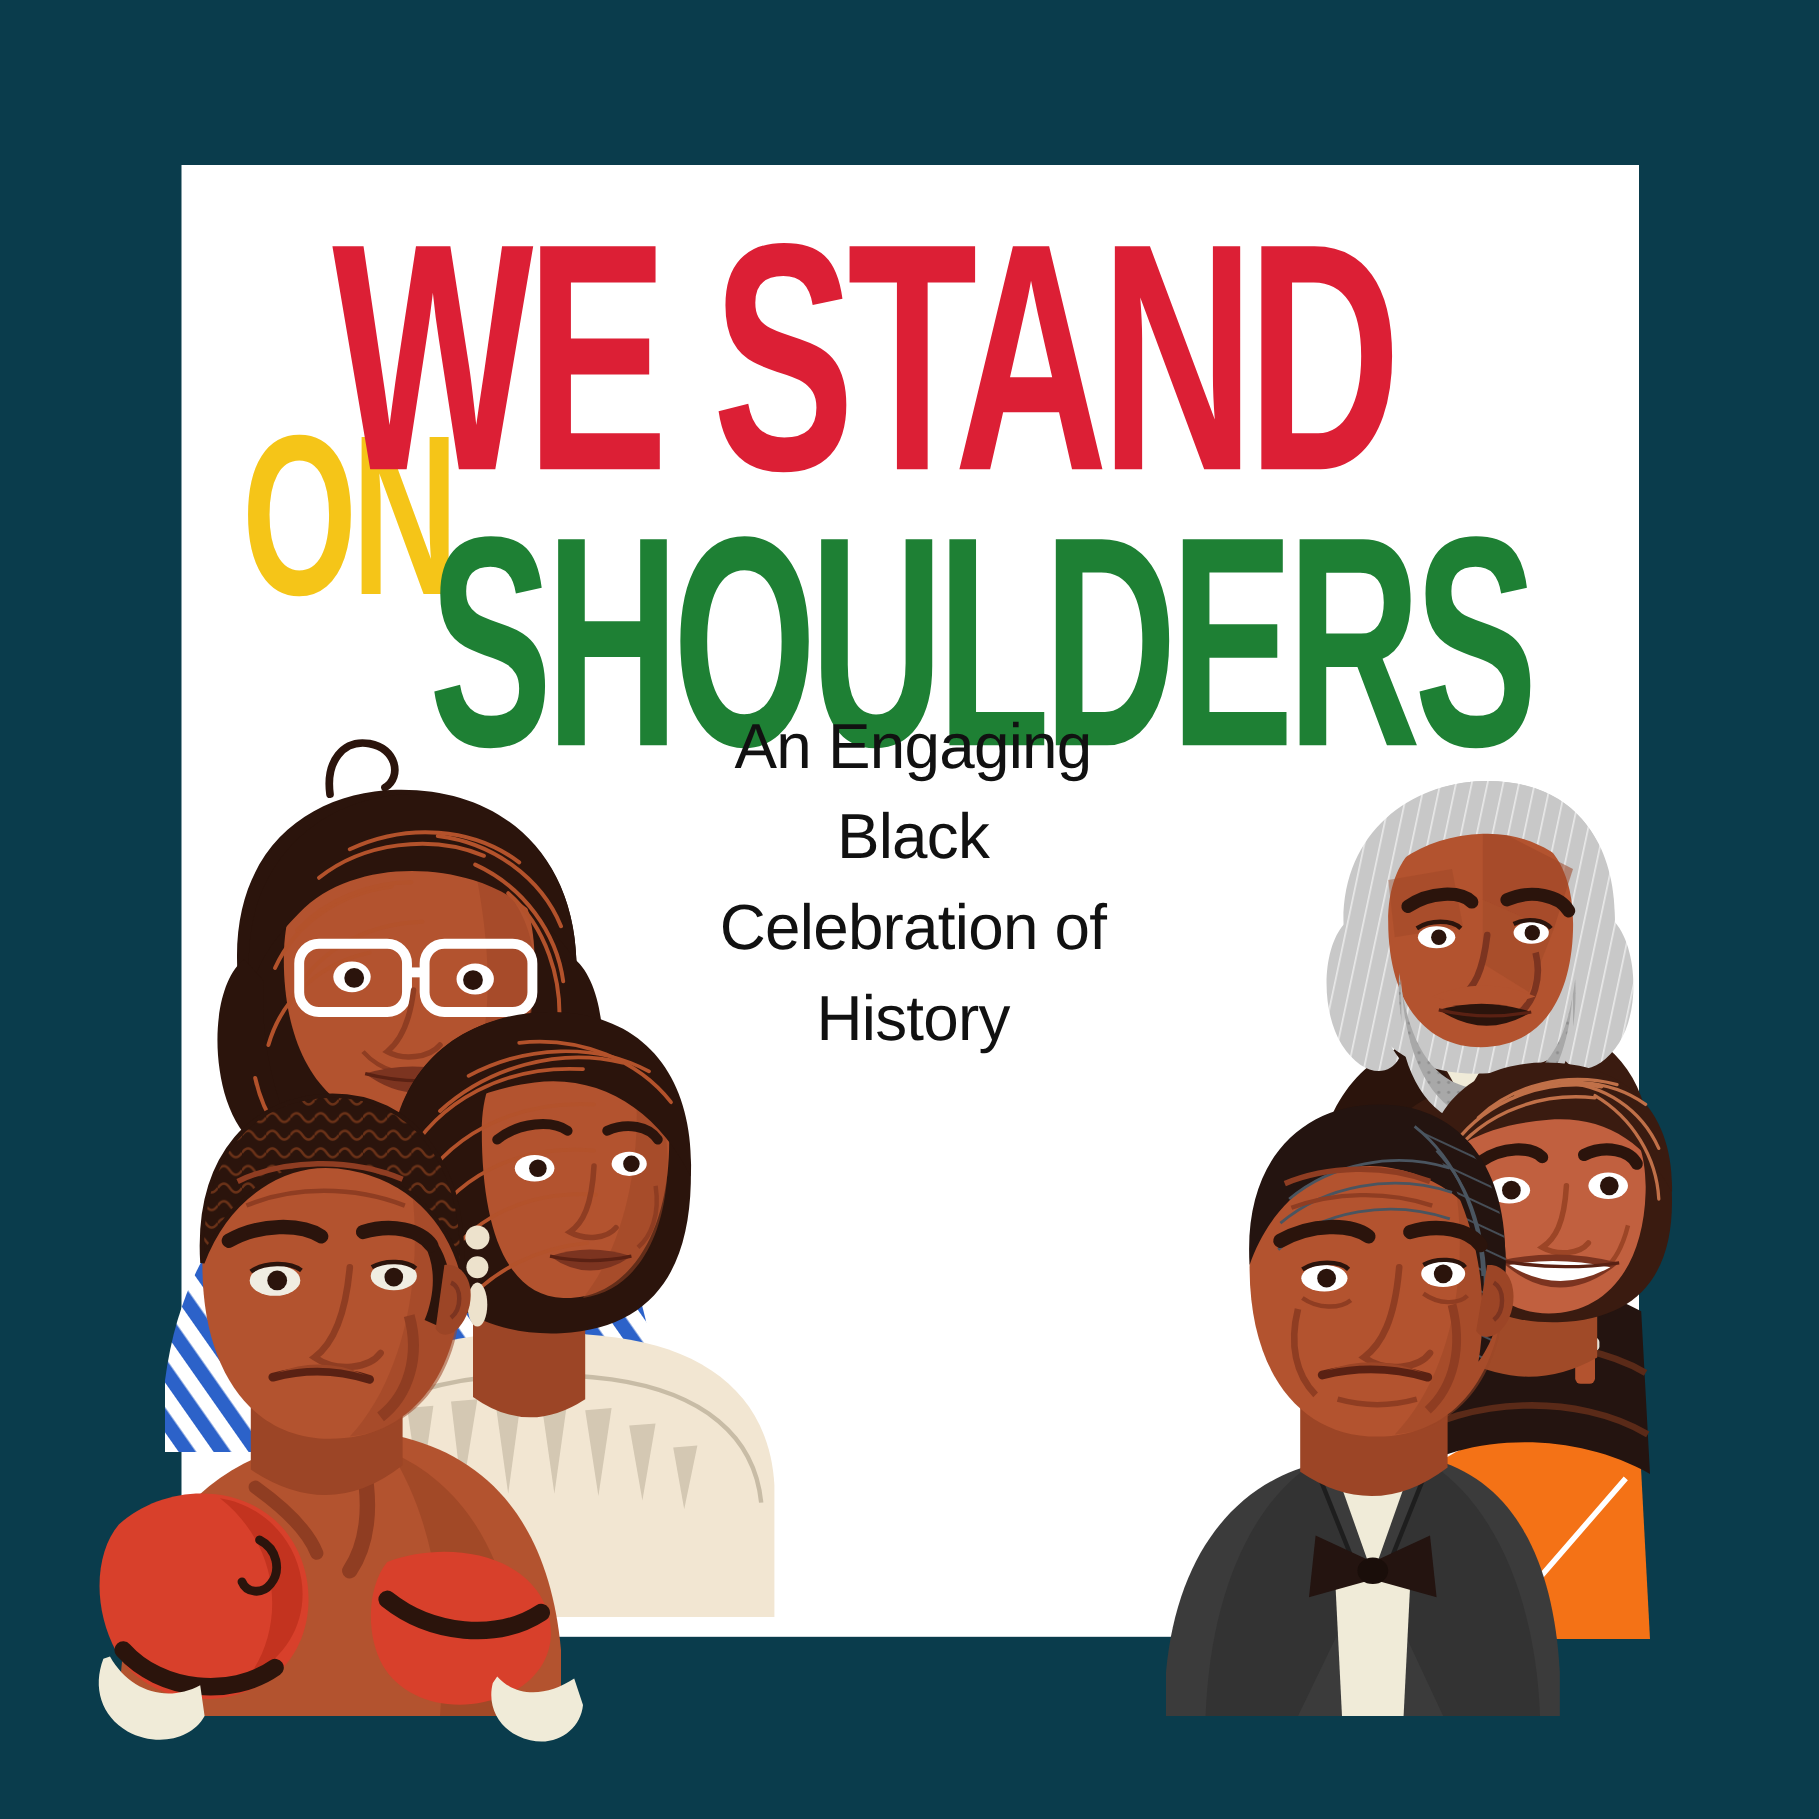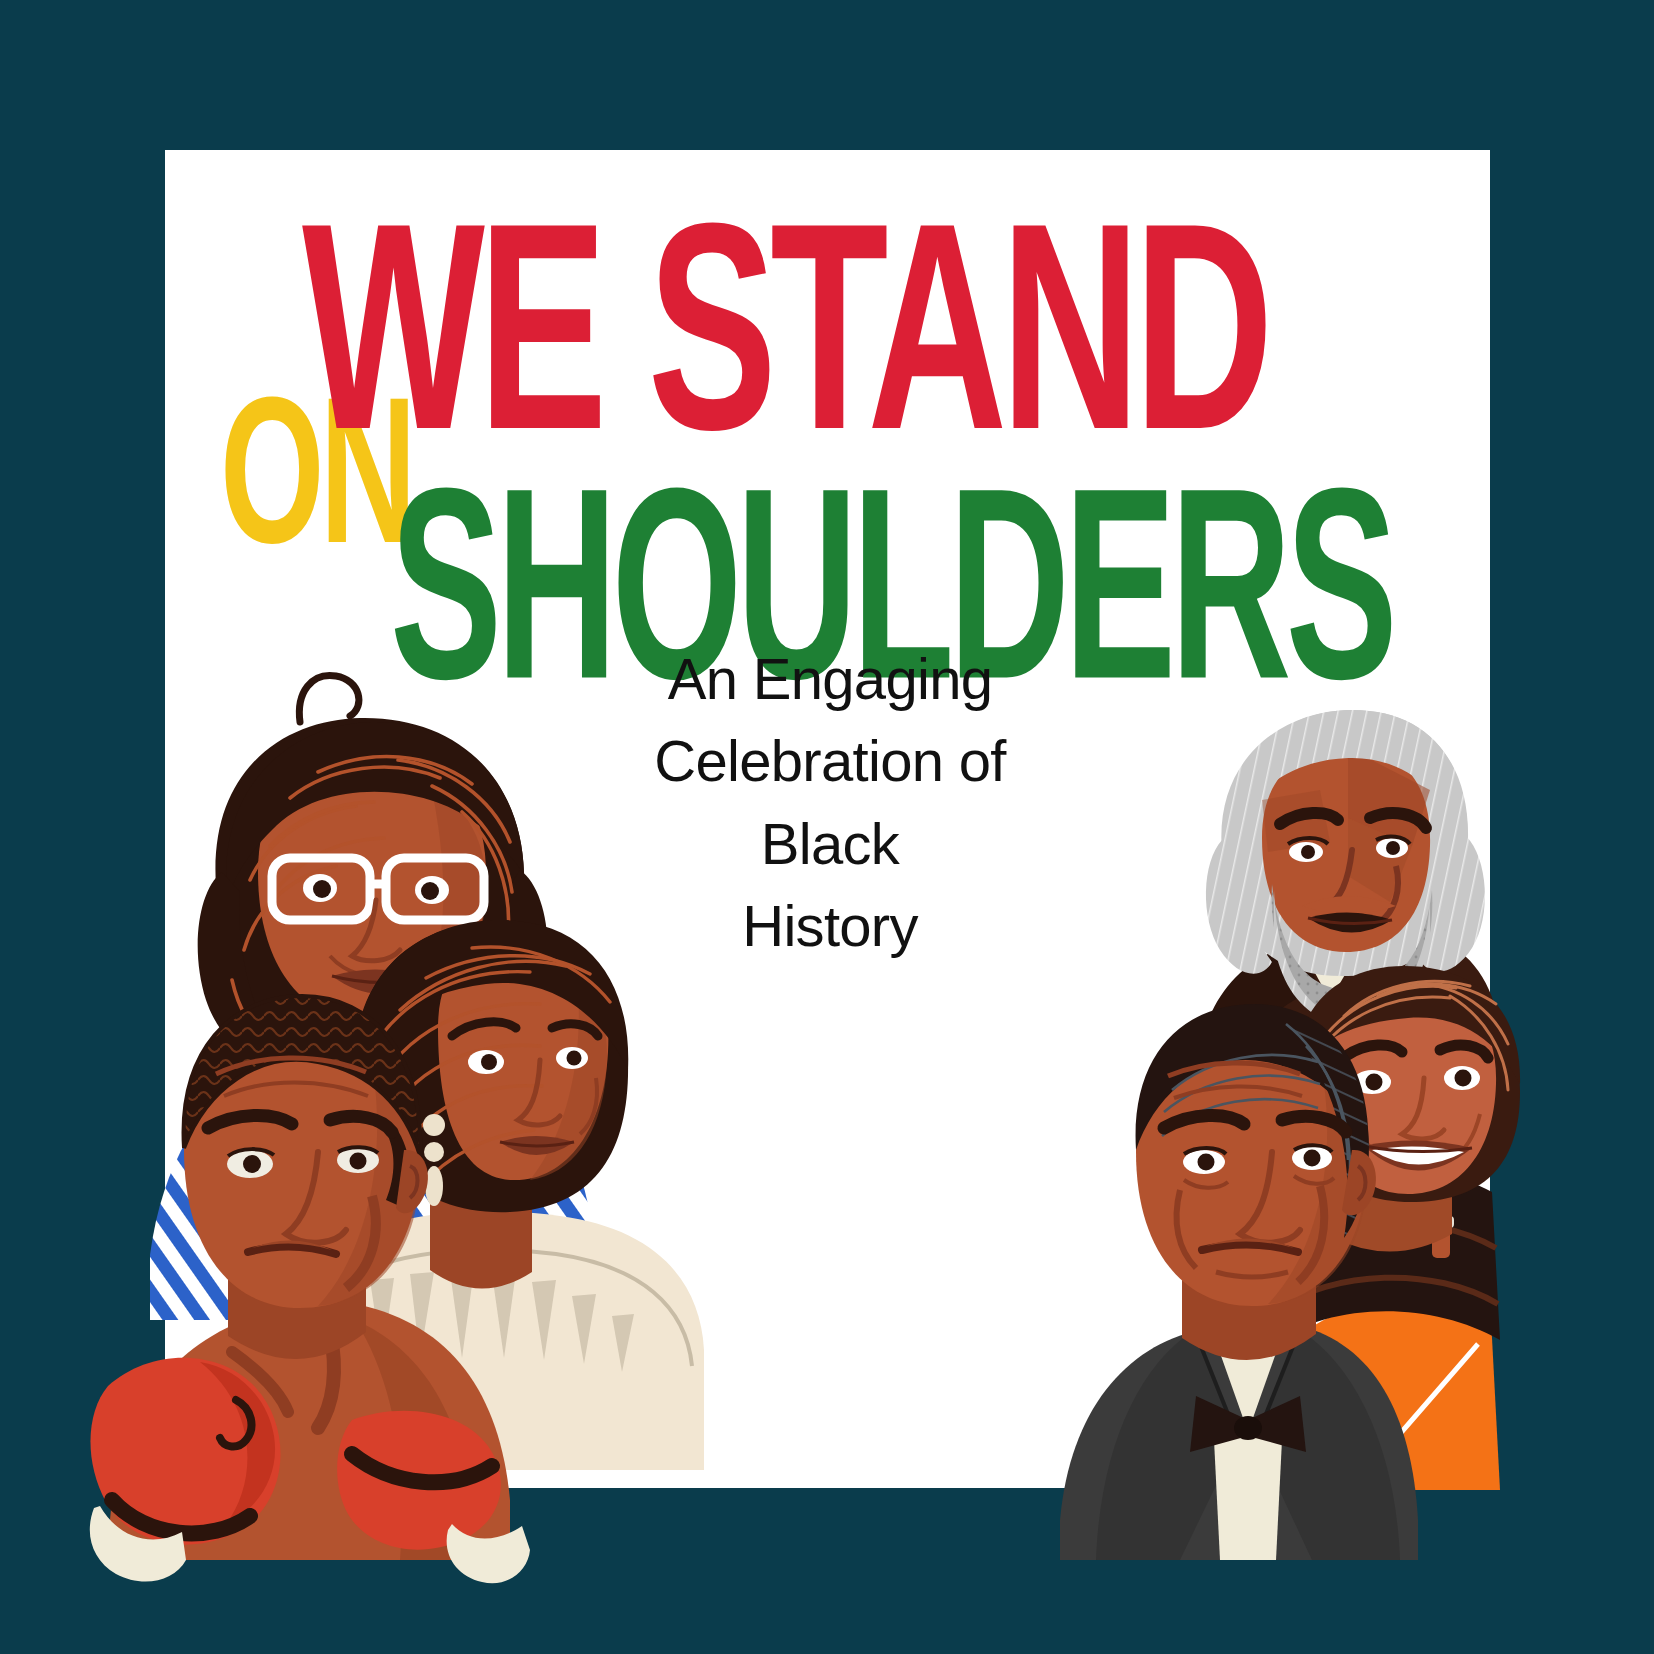--- a/index.html
+++ b/index.html
@@ -88,22 +88,22 @@
   <div class="panel"></div>
 
   <div class="title-block">
     <div class="word w-on">ON</div>
     <div class="word w-we">WE STAND</div>
     <div class="word w-sh">SHOULDERS</div>
   </div>
 
   <div class="subtitle">
     <div>An Engaging</div>
+    <div>Black</div>
     <div>Celebration of</div>
-    <div>Black</div>
     <div>History</div>
   </div>
 
   <div class="art">
   <svg viewBox="0 0 1654 1654" xmlns="http://www.w3.org/2000/svg">
     <defs>
       <clipPath id="clipAll">
             <rect x="0" y="0" width="1654" height="1654"></rect>
           </clipPath>
       <pattern id="greyHairLines" width="14" height="14" patternUnits="userSpaceOnUse" patternTransform="rotate(12)">

